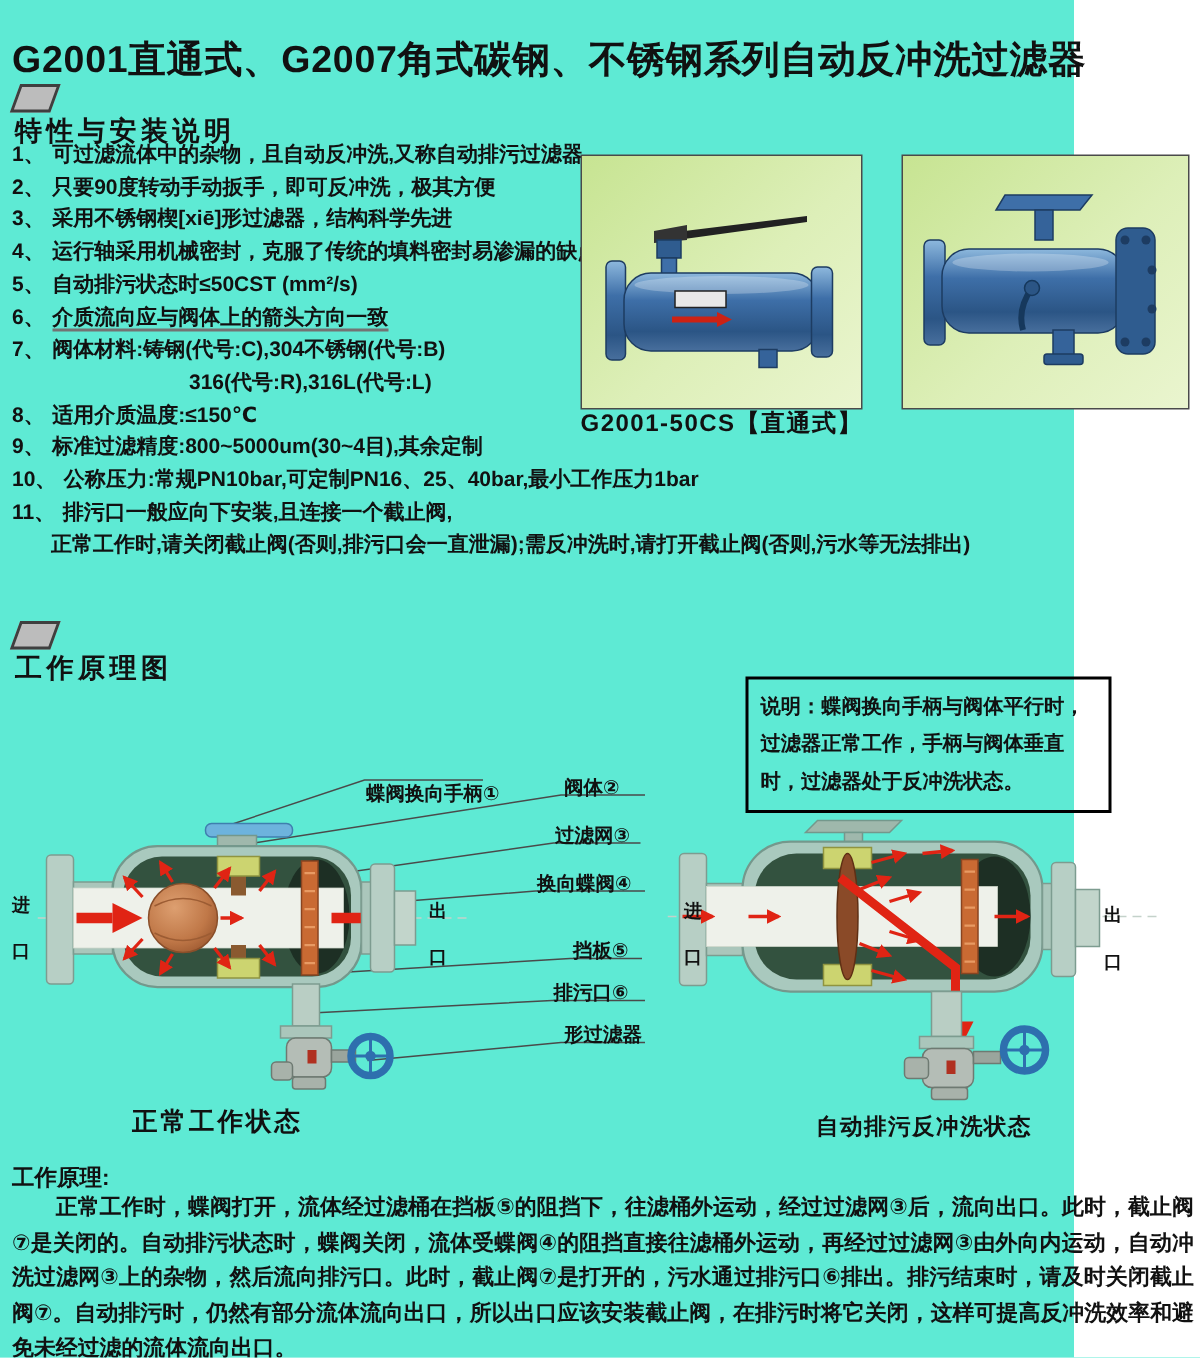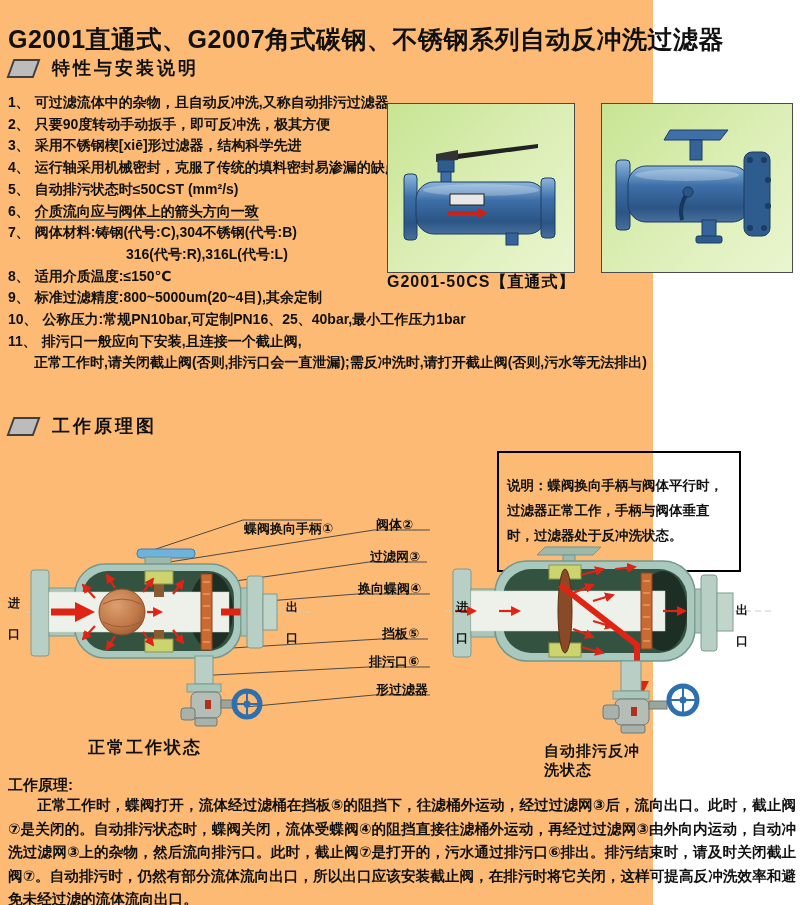--- a/index.html
+++ b/index.html
@@ -1,38 +1,38 @@
 <!DOCTYPE html>
 <html><head>
 <meta charset="utf-8">
 <style>
   html,body{margin:0;padding:0;}
   body{width:800px;height:905px;overflow:hidden;background:#ffffff;
        font-family:"Liberation Sans","DejaVu Sans",sans-serif;color:#111;}
-  .page{position:relative;width:653px;height:905px;background:#fdba74;}
+  .page{position:relative;width:716px;height:905px;background:#5eead4;}
 
   .title{position:absolute;left:8px;top:6px;width:780px;font-size:25px;font-weight:700;letter-spacing:0.5px;}
 
-  .sec-head{position:absolute;display:flex;align-items:center;font-size:18px;font-weight:700;letter-spacing:3px;}
+  .sec-head{position:absolute;display:flex;align-items:flex-start;font-size:18px;font-weight:700;letter-spacing:3px;flex-direction:column;}
   .pgram{display:inline-block;width:23px;height:15px;background:#bcbcbc;border:2px solid #3f3f3f;
          transform:skewX(-20deg);margin-right:15px;}
 
   .features{position:absolute;left:8px;top:92px;width:788px;}
   .frow{line-height:21.7px;font-size:14px;font-weight:700;white-space:nowrap;}
   .fnum{display:inline-block;margin-right:5px;}
   .ul{border-bottom:2px solid #737373;padding-bottom:0px;}
   .fsub7{padding-left:118px;}
   .fsub11{padding-left:26px;}
 
   .photo{position:absolute;border:1px solid #4a4a4a;background:linear-gradient(135deg,#c7e492 0%,#ddefb8 55%,#eaf5cf 100%);}
   .photo svg{display:block;}
   .photo-cap{position:absolute;text-align:center;font-size:16px;font-weight:700;letter-spacing:1px;white-space:nowrap;}
 
   .notebox{position:absolute;left:497px;top:451px;width:224px;height:77px;border:2px solid #000;
-           padding:20px 8px;font-size:13.5px;font-weight:700;line-height:25px;box-sizing:content-box;}
+           padding:5px 8px;font-size:13.5px;font-weight:700;line-height:25px;box-sizing:content-box;}
 
   .dlabel{position:absolute;font-size:13px;font-weight:700;white-space:nowrap;}
   .port{position:absolute;width:16px;font-size:12px;font-weight:700;line-height:31px;word-break:break-all;}
   .dcap1{position:absolute;left:88px;top:736px;font-size:17px;font-weight:700;letter-spacing:2px;}
   .dcap2{position:absolute;left:544px;top:742px;font-size:15px;font-weight:700;letter-spacing:1px;}
 
   .wp-head{position:absolute;left:8px;top:776px;font-size:15px;font-weight:700;}
   .wp-body{position:absolute;left:8px;top:794px;width:788px;font-size:14.6px;font-weight:600;
            line-height:23.5px;text-indent:2em;text-align:justify;}
   svg{position:absolute;}
@@ -52,21 +52,21 @@
   <div class="features">
     <div class="frow"><span class="fnum">1、</span><span>可过滤流体中的杂物，且自动反冲洗,又称自动排污过滤器</span></div>
     <div class="frow"><span class="fnum">2、</span><span>只要90度转动手动扳手，即可反冲洗，极其方便</span></div>
     <div class="frow"><span class="fnum">3、</span><span>采用不锈钢楔[xiē]形过滤器，结构科学先进</span></div>
     <div class="frow"><span class="fnum">4、</span><span>运行轴采用机械密封，克服了传统的填料密封易渗漏的缺点</span></div>
     <div class="frow"><span class="fnum">5、</span><span>自动排污状态时≤50CST (mm²/s)</span></div>
     <div class="frow"><span class="fnum">6、</span><span class="ul">介质流向应与阀体上的箭头方向一致</span></div>
     <div class="frow"><span class="fnum">7、</span><span>阀体材料:铸钢(代号:C),304不锈钢(代号:B)</span></div>
     <div class="frow fsub7">316(代号:R),316L(代号:L)</div>
     <div class="frow"><span class="fnum">8、</span><span>适用介质温度:≤150℃</span></div>
-    <div class="frow"><span class="fnum">9、</span><span>标准过滤精度:800~5000um(20~4目),其余定制</span></div>
+    <div class="frow"><span class="fnum">9、</span><span>标准过滤精度:800~5000um(30~4目),其余定制</span></div>
     <div class="frow"><span class="fnum">10、</span><span>公称压力:常规PN10bar,可定制PN16、25、40bar,最小工作压力1bar</span></div>
     <div class="frow"><span class="fnum">11、</span><span>排污口一般应向下安装,且连接一个截止阀,</span></div>
     <div class="frow fsub11">正常工作时,请关闭截止阀(否则,排污口会一直泄漏);需反冲洗时,请打开截止阀(否则,污水等无法排出)</div>
   </div>
 
   <div class="photo" style="left:387px;top:103px;width:186px;height:168px;">
     <svg width="186" height="168" viewBox="0 0 186 168">
       <defs>
         <linearGradient id="ves1" x1="0" y1="0" x2="0" y2="1">
           <stop offset="0" stop-color="#8db8dd"></stop>

